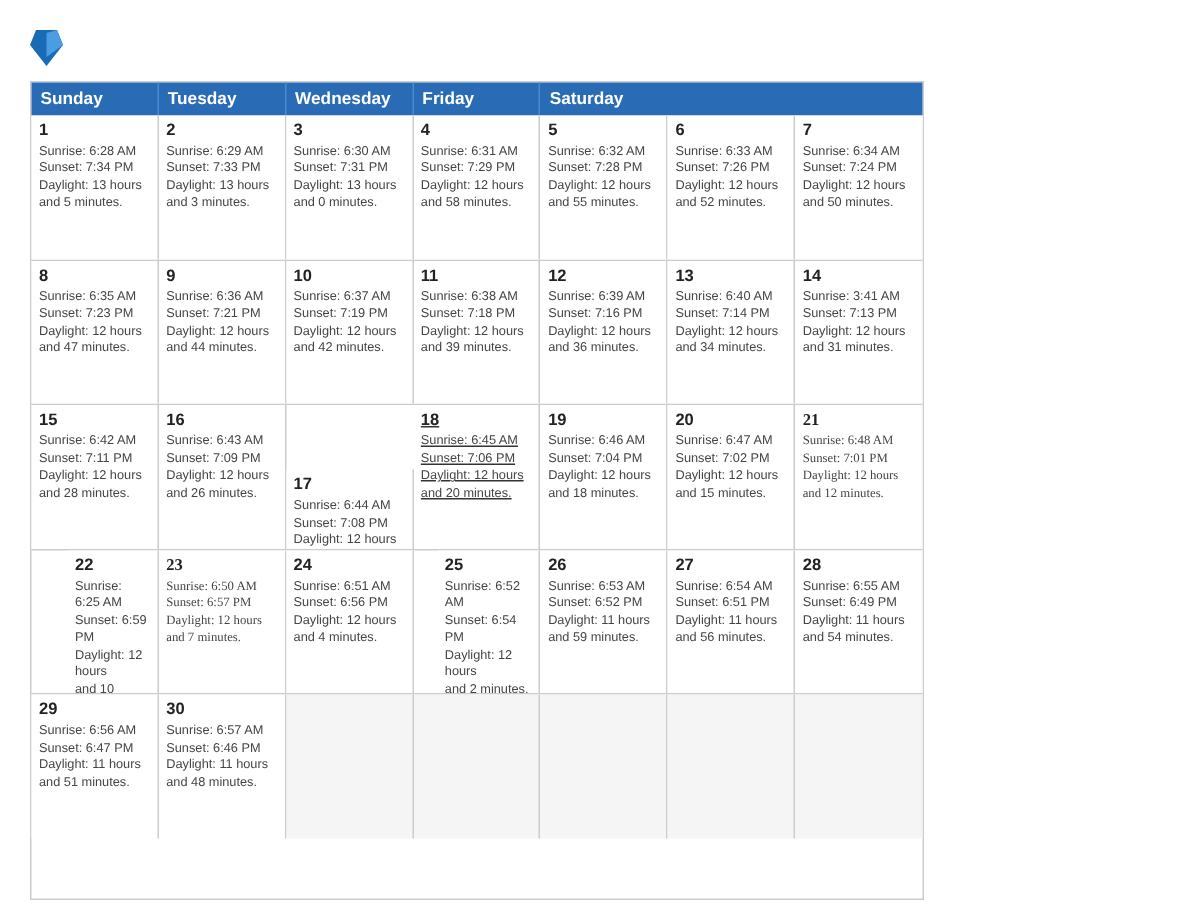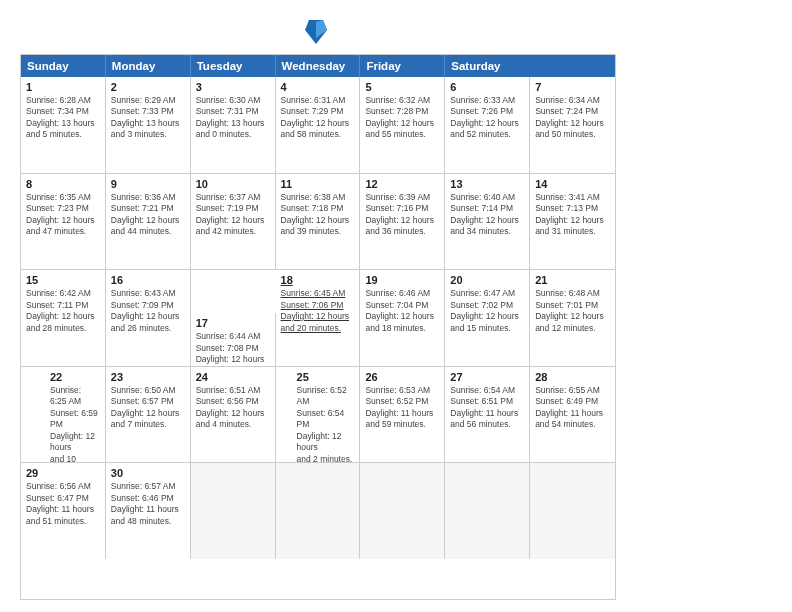--- a/index.html
+++ b/index.html
@@ -9,21 +9,20 @@
       font-family: Arial, sans-serif;
       background: #fff;
       overflow: hidden;
     }
     .page {
       width: 636px;
       height: 612px;
       padding: 16px 20px 12px 20px;
       display: flex;
       flex-direction: column;
-      align-items: center;
     }
     .header {
       display: flex;
       justify-content: space-between;
       align-items: flex-start;
       margin-bottom: 10px;
     }
     .logo {
       display: flex;
       align-items: center;
@@ -131,21 +130,20 @@
     </div>
     <div class="header-right">
       <div class="month-title"></div>
       <div class="location"></div>
     </div>
   </div>
 
   <div class="calendar">
     <div class="cal-header-row" id="cal-header">
         <div class="cal-header-cell">Sunday</div>
-        <div class="cal-header-cell">Monday</div>
         <div class="cal-header-cell">Tuesday</div>
         <div class="cal-header-cell">Wednesday</div>
         <div class="cal-header-cell">Friday</div>
         <div class="cal-header-cell">Saturday</div>
       </div>
     <div class="cal-body" id="cal-body" style="height: calc(482px);">
         <div class="cal-row" style="flex: 1 1 0%; min-height: 0px;">
           <div class="cal-cell" style="min-height: 0px; overflow: hidden;">
             <span class="day-num">1</span>
             <div class="cell-line">Sunrise: 6:28 AM</div>
@@ -283,37 +281,37 @@
             <div class="cell-line">Daylight: 12 hours</div>
             <div class="cell-line">and 18 minutes.</div>
           </div>
           <div class="cal-cell" style="min-height: 0px; overflow: hidden;">
             <span class="day-num">20</span>
             <div class="cell-line">Sunrise: 6:47 AM</div>
             <div class="cell-line">Sunset: 7:02 PM</div>
             <div class="cell-line">Daylight: 12 hours</div>
             <div class="cell-line">and 15 minutes.</div>
           </div>
-          <div class="cal-cell" style="min-height: 0px; overflow: hidden;">
+          <div class="cal-cell" style="min-height: 0px; overflow: hidden; font-family: Liberation Serif, serif;">
             <span class="day-num">21</span>
             <div class="cell-line">Sunrise: 6:48 AM</div>
             <div class="cell-line">Sunset: 7:01 PM</div>
             <div class="cell-line">Daylight: 12 hours</div>
             <div class="cell-line">and 12 minutes.</div>
           </div>
         </div>
         <div class="cal-row" style="flex: 1 1 0%; min-height: 0px;">
           <div class="cal-cell" style="min-height: 0px; overflow: hidden; margin-left: 24px;">
             <span class="day-num">22</span>
             <div class="cell-line">Sunrise: 6:25 AM</div>
             <div class="cell-line">Sunset: 6:59 PM</div>
             <div class="cell-line">Daylight: 12 hours</div>
             <div class="cell-line">and 10 minutes.</div>
           </div>
-          <div class="cal-cell" style="min-height: 0px; overflow: hidden;">
+          <div class="cal-cell" style="min-height: 0px; overflow: hidden; font-family: Liberation Serif, serif;">
             <span class="day-num">23</span>
             <div class="cell-line">Sunrise: 6:50 AM</div>
             <div class="cell-line">Sunset: 6:57 PM</div>
             <div class="cell-line">Daylight: 12 hours</div>
             <div class="cell-line">and 7 minutes.</div>
           </div>
           <div class="cal-cell" style="min-height: 0px; overflow: hidden;">
             <span class="day-num">24</span>
             <div class="cell-line">Sunrise: 6:51 AM</div>
             <div class="cell-line">Sunset: 6:56 PM</div>

